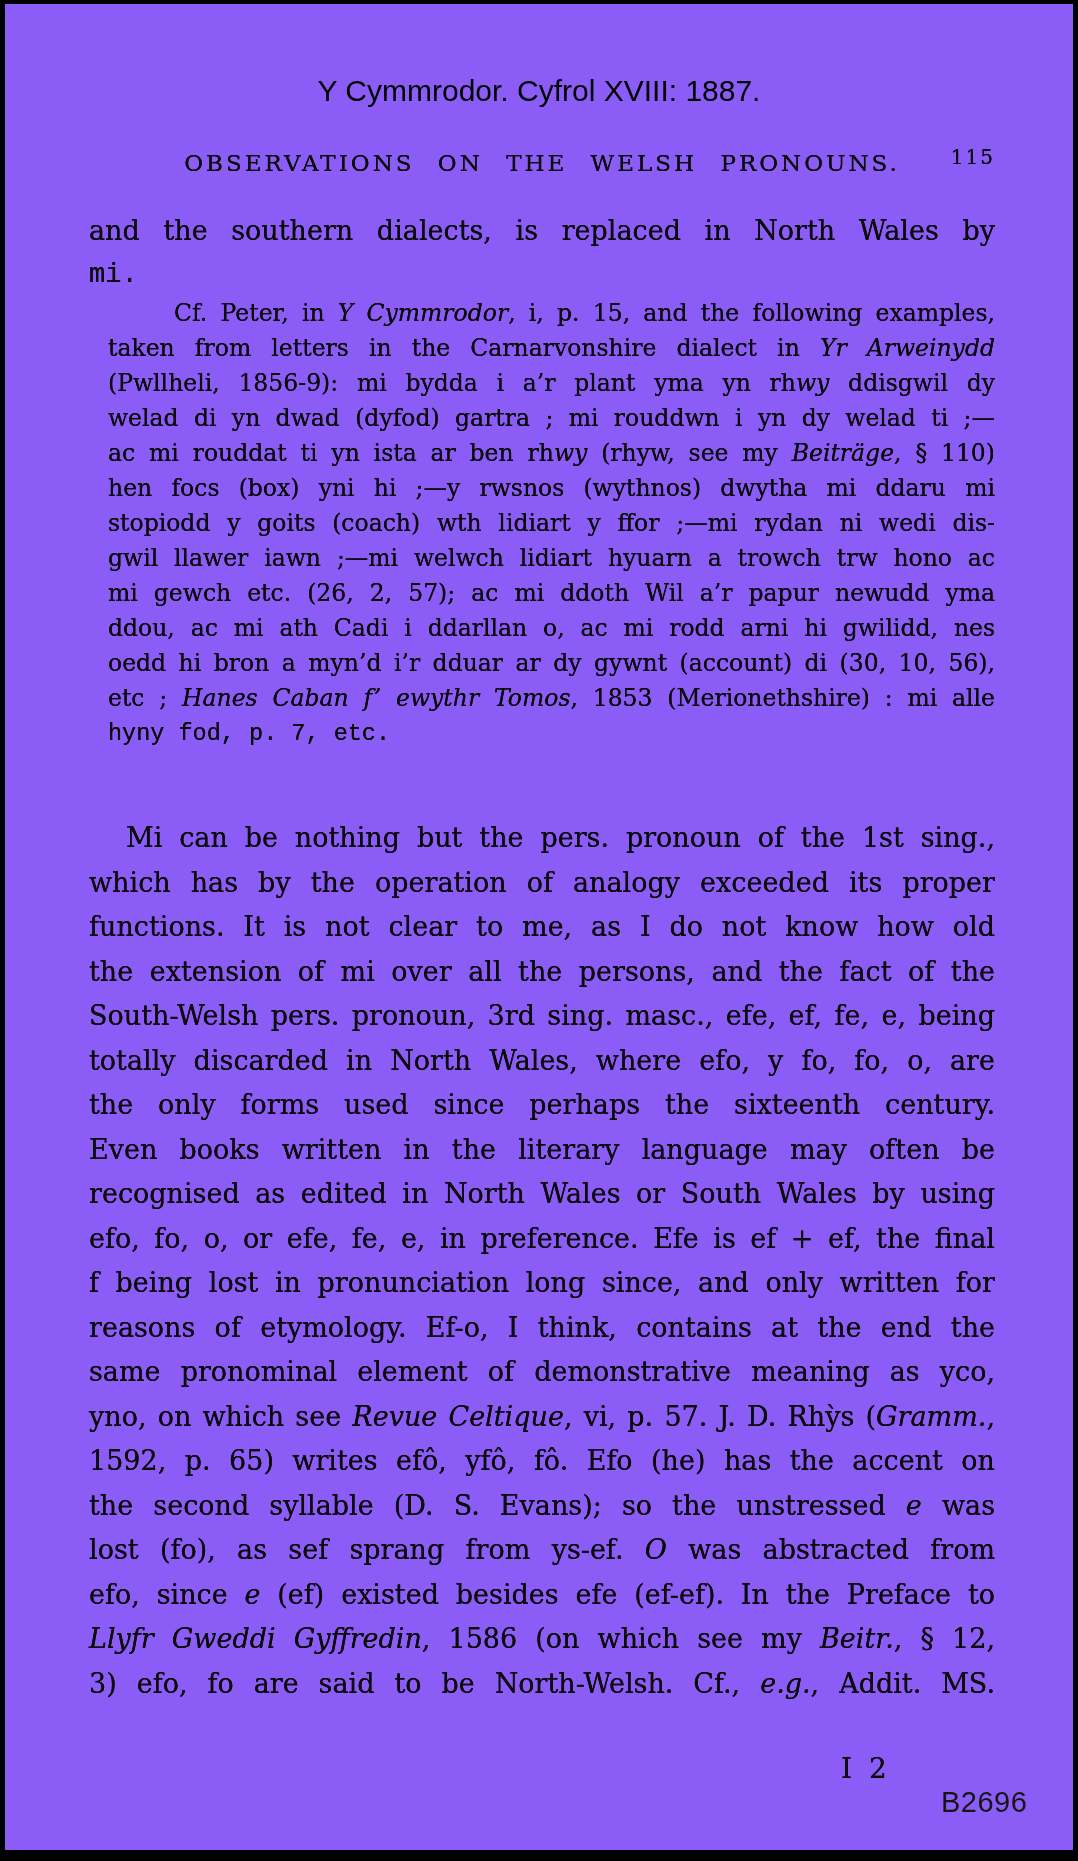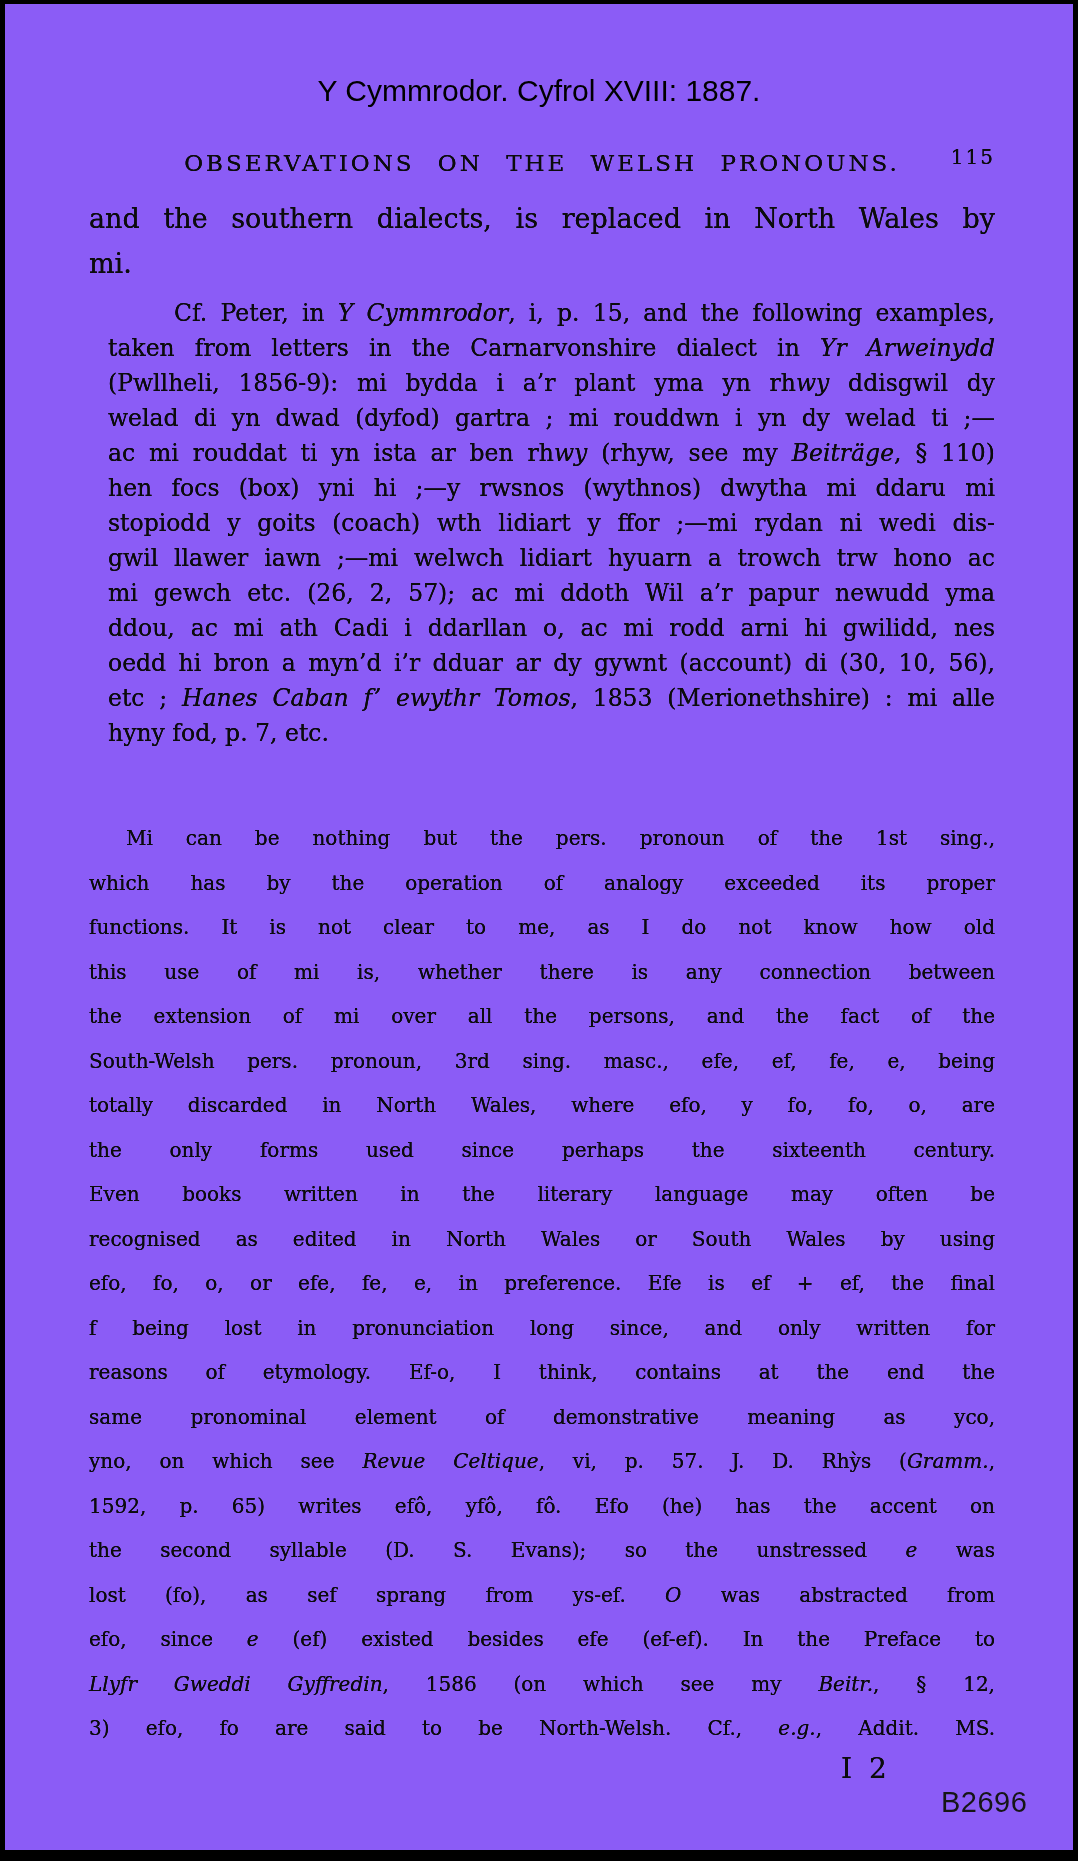--- a/index.html
+++ b/index.html
@@ -26,30 +26,30 @@
     position:absolute; top:146px; left:84px; width:906px;
     text-align:center;
     font-size:23px; letter-spacing:3px; word-spacing:13px;
     white-space:nowrap;
   }
   .page-number {
     position:absolute; right:0; top:-5px;
     font-size:20px; letter-spacing:2px; word-spacing:normal;
   }
   .textblock { position:absolute; }
-  .para1 { top:192px; left:84px; width:906px; font-size:27px; }
+  .para1 { top:204px; left:84px; width:906px; font-size:27px; }
   .para1 .line { line-height:45px; }
   .citation { top:292px; left:103px; width:887px; font-size:23.5px; }
   .citation .line { line-height:35px; }
   .citation .line:first-child { text-indent:66px; }
-  .para2 { top:812px; left:84px; width:906px; font-size:20px; }
+  .para2 { top:812px; left:84px; width:906px; font-size:27px; }
   .para2 .line { line-height:44.5px; }
   .para2 .line:first-child { text-indent:37px; }
   .line { text-align:justify; text-align-last:justify; }
-  .line.end { text-align-last:left; }
+  .line.end { text-align-last:left;font-family:Liberation Mono, monospace; }
   .it { font-style:italic; }
   .signature {
     position:absolute; top:1748px; left:836px;
     font-size:28px; letter-spacing:4px;
   }
   .scan-id {
     position:absolute; top:1782px; left:936px;
     font-family:"Liberation Sans", sans-serif;
     font-size:29px; color:#161616;
     text-shadow:none; letter-spacing:0.5px;
@@ -85,21 +85,20 @@
       <div class="line"><span>ddou, ac mi ath Cadi i ddarllan o, ac mi rodd arni hi gwilidd, nes</span></div>
       <div class="line"><span>oedd hi bron a myn’d i’r dduar ar dy gywnt (account) di (30, 10, 56),</span></div>
       <div class="line"><span>etc ; </span><span class="it">Hanes Caban f’ ewythr Tomos</span><span>, 1853 (Merionethshire) : mi alle</span></div>
       <div class="line end"><span>hyny fod, p. 7, etc.</span></div>
     </div>
 
   <div class="textblock para2">
       <div class="line"><span>Mi can be nothing but the pers. pronoun of the 1st sing.,</span></div>
       <div class="line"><span>which has by the operation of analogy exceeded its proper</span></div>
       <div class="line"><span>functions.  It is not clear to me, as I do not know how old</span></div>
-      <div class="line"><span>this use of mi is, whether there is any connection between</span></div>
       <div class="line"><span>the extension of mi over all the persons, and the fact of the</span></div>
       <div class="line"><span>South-Welsh pers. pronoun, 3rd sing. masc., efe, ef, fe, e, being</span></div>
       <div class="line"><span>totally discarded in North Wales, where efo, y fo, fo, o, are</span></div>
       <div class="line"><span>the only forms used since perhaps the sixteenth century.</span></div>
       <div class="line"><span>Even books written in the literary language may often be</span></div>
       <div class="line"><span>recognised as edited in North Wales or South Wales by using</span></div>
       <div class="line"><span>efo, fo, o, or efe, fe, e, in preference.  Efe is ef + ef, the final</span></div>
       <div class="line"><span>f being lost in pronunciation long since, and only written for</span></div>
       <div class="line"><span>reasons of etymology.  Ef-o, I think, contains at the end the</span></div>
       <div class="line"><span>same pronominal element of demonstrative meaning as yco,</span></div>

